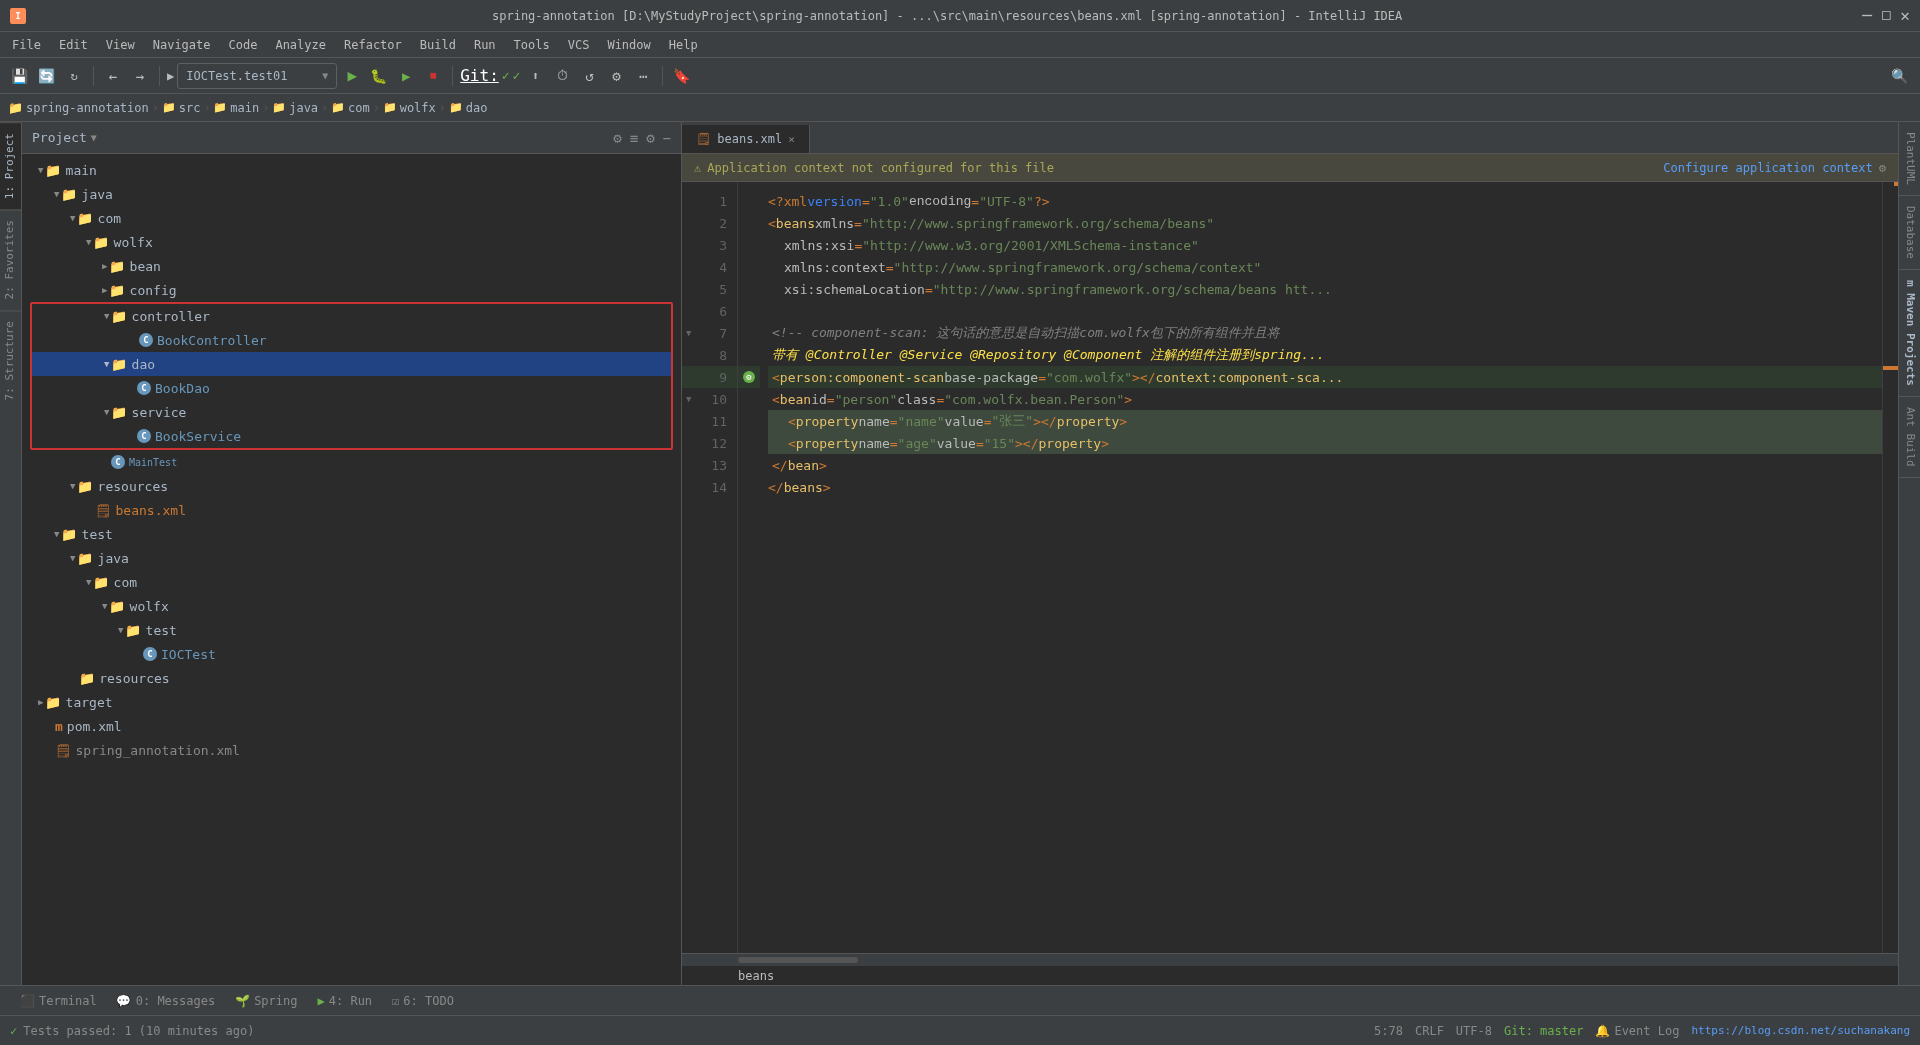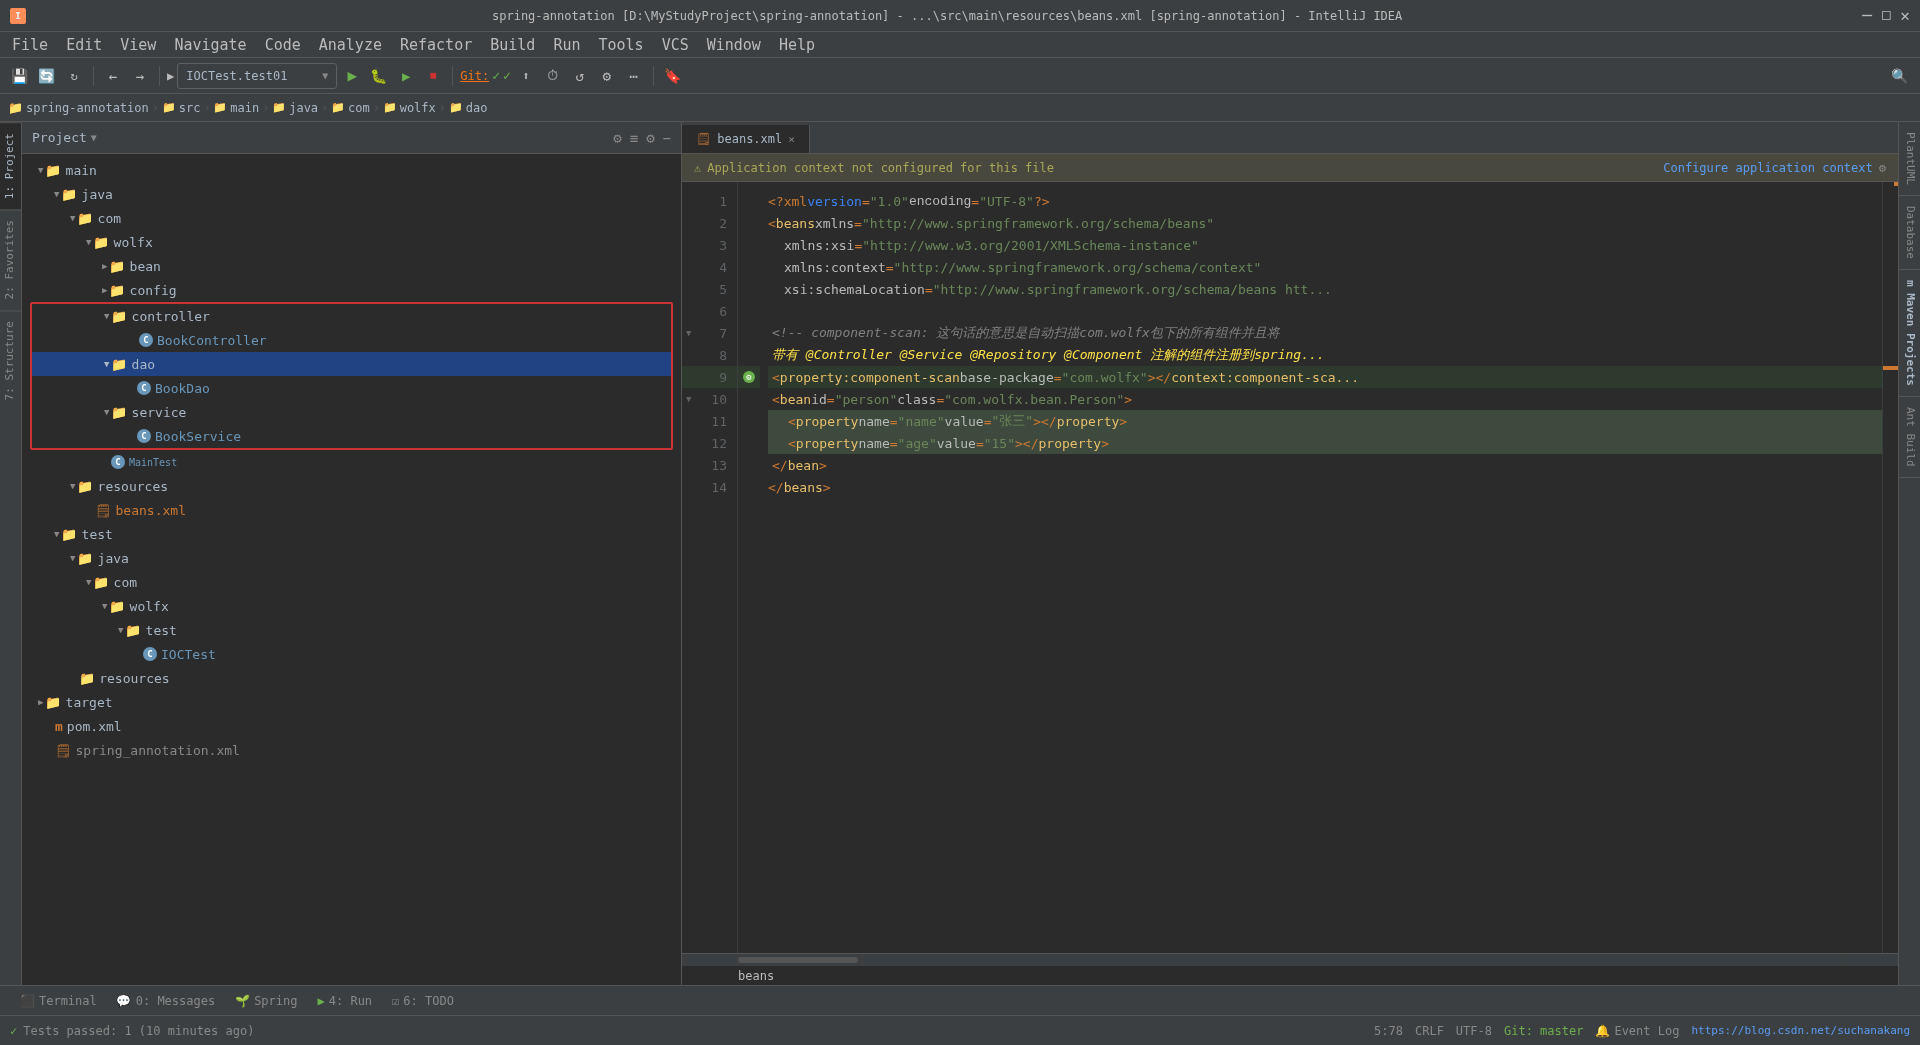--- a/index.html
+++ b/index.html
@@ -3,21 +3,21 @@
   <meta charset="utf-8">
   <style>
     * { margin: 0; padding: 0; box-sizing: border-box; }
     body { width: 1920px; height: 1045px; overflow: hidden; font-family: 'Consolas', 'Monaco', monospace; font-size: 13px; background: #2b2b2b; color: #a9b7c6; }
 
     
     #title-bar { background: #3c3f41; height: 32px; display: flex; align-items: center; padding: 0 10px; color: #bbb; font-size: 12px; border-bottom: 1px solid #555; }
 
     
     #menu-bar { background: #3c3f41; height: 26px; display: flex; align-items: center; padding: 0 4px; border-bottom: 1px solid #555; gap: 2px; }
-    .menu-item { padding: 2px 8px; cursor: pointer; color: #bbb; font-size: 15px; border-radius: 2px; }
+    .menu-item { padding: 2px 8px; cursor: pointer; color: #bbb; font-size: 12px; border-radius: 2px; }
 
     
     #toolbar { background: #3c3f41; height: 36px; display: flex; align-items: center; padding: 0 8px; border-bottom: 1px solid #555; gap: 4px; }
     .tb-btn { width: 24px; height: 24px; display: flex; align-items: center; justify-content: center; cursor: pointer; border-radius: 3px; color: #bbb; font-size: 14px; }
     .tb-separator { width: 1px; height: 20px; background: #555; margin: 0 4px; }
     .tb-dropdown { background: #3c3f41; border: 1px solid #5c6063; border-radius: 3px; padding: 2px 8px; color: #a9b7c6; font-size: 12px; min-width: 140px; display: flex; align-items: center; justify-content: space-between; cursor: pointer; height: 26px; }
 
     
     #breadcrumb { background: #3c3f41; height: 28px; display: flex; align-items: center; padding: 0 8px; border-bottom: 1px solid #555; gap: 4px; font-size: 12px; color: #7a8a99; }
 
@@ -96,21 +96,21 @@
   <span style="color:#bbb;font-size:12px;">▶</span>
   <div class="tb-dropdown" style="min-width:160px;">
     <span>IOCTest.test01</span>
     <span style="color:#888;font-size:10px;">▼</span>
   </div>
   <span class="tb-btn" style="color:#6ab04c;font-size:16px;">▶</span>
   <span class="tb-btn" style="color:#6ab04c;font-size:14px;">🐛</span>
   <span class="tb-btn" style="color:#6ab04c;">▶</span>
   <span class="tb-btn" style="color:#cc3333;font-size:14px;">⏹</span>
   <div class="tb-separator"></div>
-  <span style="color:#f97316;font-size:12px;text-decoration:underline;">Git:</span>
+  <span style="color:#ffffff;font-size:16px;text-decoration:underline;">Git:</span>
   <span style="color:#6ab04c;">✓</span>
   <span style="color:#6ab04c;">✓</span>
   <span class="tb-btn" style="font-size:12px;color:#bbb;">⬆</span>
   <span class="tb-btn">⏱</span>
   <span class="tb-btn">↺</span>
   <span class="tb-btn">⚙</span>
   <span class="tb-btn">⋯</span>
   <div class="tb-separator"></div>
   <span class="tb-btn">🔖</span>
   <div style="flex:1;"></div>
@@ -424,21 +424,21 @@
         <div style="height:22px;display:flex;align-items:center;font-size:13px;white-space:nowrap;padding-left:4px;">
           <span style="color:#808080;font-style:italic;">&lt;!-- component-scan: 这句话的意思是自动扫描com.wolfx包下的所有组件并且将</span>
         </div>
 
         <div style="height:22px;display:flex;align-items:center;font-size:13px;white-space:nowrap;padding-left:4px;">
           <span style="color:#fde047;font-style:italic;">带有 @Controller @Service @Repository @Component 注解的组件注册到spring...</span>
         </div>
 
         <div style="height:22px;display:flex;align-items:center;font-size:13px;white-space:nowrap;padding-left:4px;background:#2d3a2d;">
           <span style="color:#cc7832;">&lt;</span>
-            <span style="color:#e8bf6a;">property:component-scan</span>
+            <span style="color:#e8bf6a;">person:component-scan</span>
             <span style="color:#bababa;"> base-package</span>
             <span style="color:#cc7832;">=</span>
             <span style="color:#6a8759;">"com.wolfx"</span>
             <span style="color:#cc7832;">&gt;&lt;/</span>
             <span style="color:#e8bf6a;">context:component-sca...</span>
         </div>
 
         <div style="height:22px;display:flex;align-items:center;font-size:13px;white-space:nowrap;padding-left:4px;">
           <span style="color:#cc7832;">&lt;</span>
             <span style="color:#e8bf6a;">bean</span>

